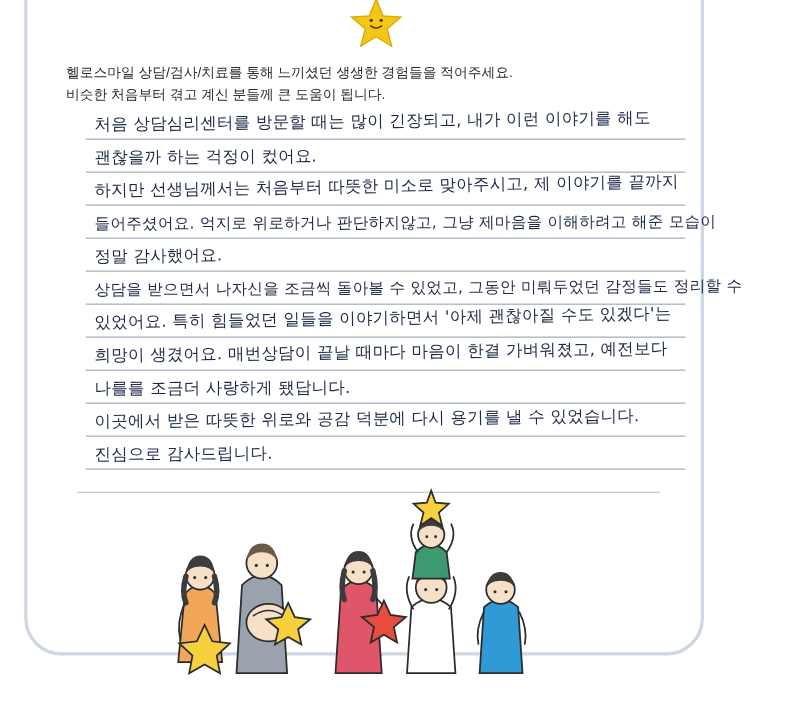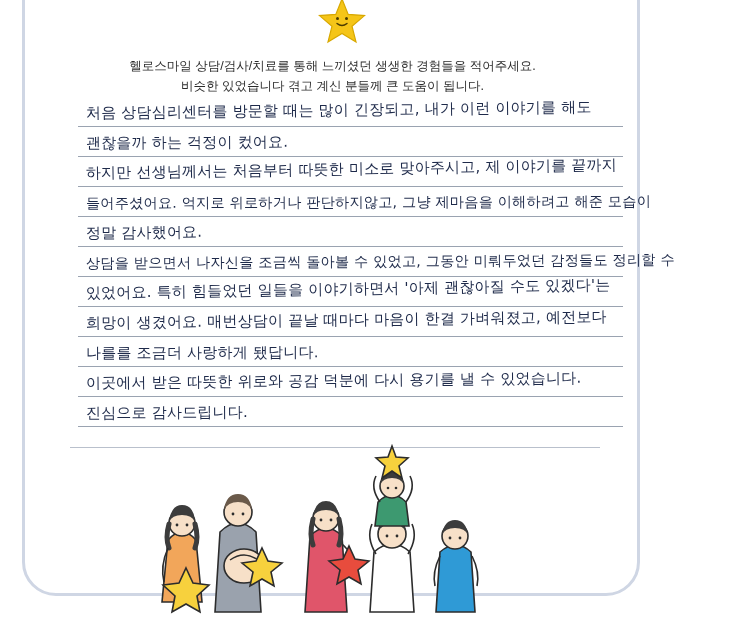--- a/index.html
+++ b/index.html
@@ -42,21 +42,20 @@
     width: 48px;
     height: 46px;
   }
 
   
   .instructions {
     position: absolute;
     left: 60px;
     top: 56px;
     width: 545px;
-    text-align: center;
     color: #2b2b2b;
     font-size: 12.5px;
     line-height: 1.62;
   }
   .instructions .line2 { }
 
   
   .writing-area {
     position: absolute;
     left: 78px;
@@ -121,21 +120,21 @@
     <svg width="48" height="46" viewBox="0 0 48 46">
       <polygon points="24,1 30.2,16.4 46.5,17.6 34,28.2 38,44 24,35.4 10,44 14,28.2 1.5,17.6 17.8,16.4" fill="#f5c518" stroke="#d8a800" stroke-width="1.2"></polygon>
       <circle cx="19.5" cy="20.5" r="1.5" fill="#4a3b00"></circle>
       <circle cx="28.5" cy="20.5" r="1.5" fill="#4a3b00"></circle>
       <path d="M19 25.5 Q24 29.5 29 25.5" stroke="#4a3b00" stroke-width="1.4" fill="none" stroke-linecap="round"></path>
     </svg>
   </div>
 
   <div class="instructions">
     <div>헬로스마일 상담/검사/치료를 통해 느끼셨던 생생한 경험들을 적어주세요.</div>
-    <div class="line2">비슷한 있었습니다 겪고 계신 분들께 큰 도움이 됩니다.</div>
+    <div class="line2">비슷한 처음부터 겪고 계신 분들께 큰 도움이 됩니다.</div>
   </div>
 
   <div class="writing-area">
 
     <div class="rule" style="top:28px"></div>
     <div class="rule" style="top:58px"></div>
     <div class="rule" style="top:88px"></div>
     <div class="rule" style="top:118px"></div>
     <div class="rule" style="top:148px"></div>
     <div class="rule" style="top:178px"></div>

